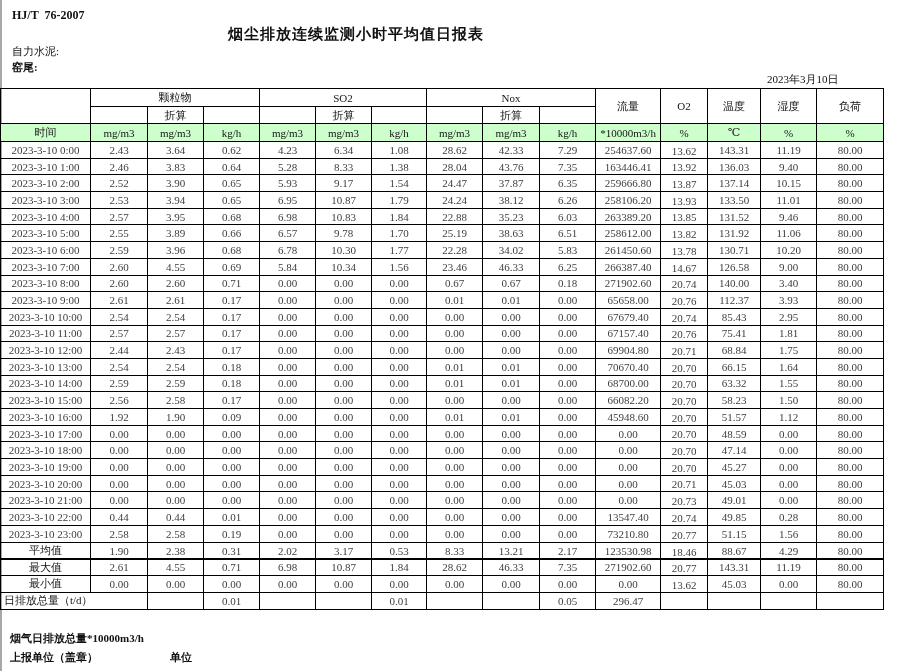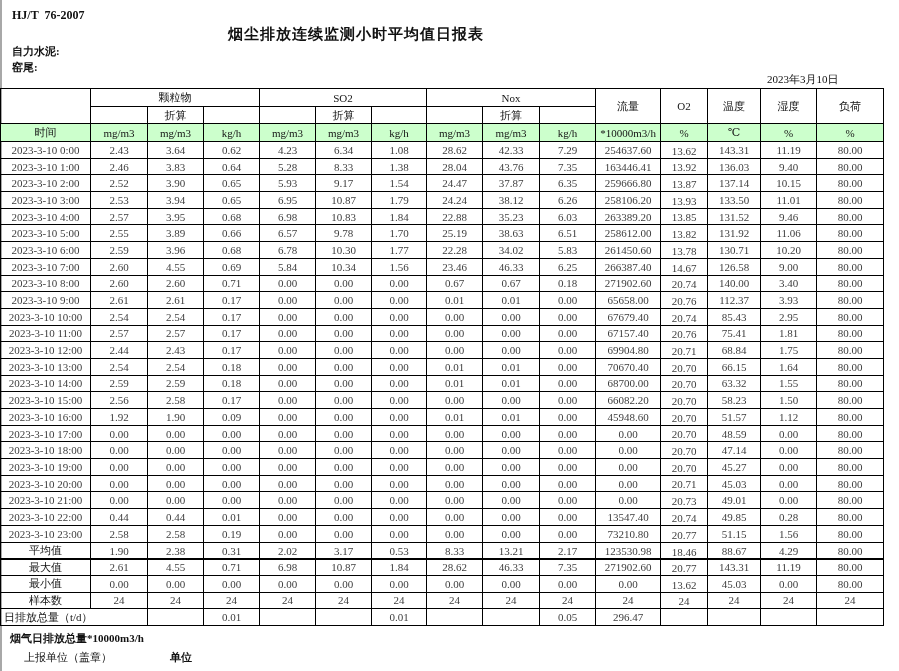--- a/index.html
+++ b/index.html
@@ -6,21 +6,21 @@
   body {
     width:899px; height:671px; background:#ffffff; overflow:hidden;
     font-family:"Liberation Serif","DejaVu Serif",serif; color:#222;
     position:relative;
   }
   .page { position:relative; width:899px; height:671px; }
   .left-edge { position:absolute; left:0; top:0; width:2px; height:671px; background:#a8a8a8; }
 
   .std-no { position:absolute; left:12px; top:8px; font-size:12px; font-weight:bold; color:#111; white-space:pre; }
   .report-title { position:absolute; left:228px; top:25px; font-size:15px; font-weight:bold; color:#111; letter-spacing:1px; }
-  .company { position:absolute; left:12px; top:44px; font-size:11px; font-weight:bold; color:#111; }
+  .company { position:absolute; left:12px; top:44px; font-size:11px; font-weight:normal; color:#111; }
   .site { position:absolute; left:12px; top:60px; font-size:11px; font-weight:bold; color:#111; }
   .date { position:absolute; left:767px; top:72px; font-size:11px; color:#111; }
 
   table.report { position:absolute; left:0; border-collapse:collapse; table-layout:fixed; width:883px; }
   #main-table { top:88px; }
   #summary-table { top:542px; }
   .report th, .report td {
     border:1px solid #000; padding:0; margin:0;
     font-size:11px; font-weight:normal; text-align:center;
     white-space:nowrap; overflow:hidden; color:#3d3d3d;
@@ -32,21 +32,21 @@
   .green { background:#ccffcc; }
   #main-table tbody td { height:14.7px; }
   #main-table tbody tr.spacer-row td { height:15px; }
   #summary-table td { height:14.5px; }
   #summary-table tr.total-row td { height:15px; }
   td.o2off { vertical-align:bottom; padding-bottom:1px; }
   td.tot-label { text-align:left; padding-left:3px; color:#141414; }
   td.sum-label { color:#141414; }
 
   .foot-1 { position:absolute; left:10px; top:631px; font-size:11px; font-weight:bold; color:#111; }
-  .foot-2 { position:absolute; left:24px; top:650px; font-size:11px; font-weight:normal; color:#111; }
+  .foot-2 { position:absolute; left:10px; top:650px; font-size:11px; font-weight:bold; color:#111; }
   .foot-3 { position:absolute; left:170px; top:650px; font-size:11px; font-weight:bold; color:#111; }
 </style>
 </head>
 <body>
 
 <div class="page">
   <div class="left-edge"></div>
 
   <div class="std-no">HJ/T  76-2007</div>
   <div class="report-title">烟尘排放连续监测小时平均值日报表</div>
@@ -607,37 +607,20 @@
           <td>0.00</td>
           <td>0.00</td>
           <td>0.00</td>
           <td>0.00</td>
           <td>0.00</td>
           <td class="o2off">13.62</td>
           <td>45.03</td>
           <td>0.00</td>
           <td>80.00</td>
         </tr>
-        <tr>
-          <td class="sum-label">样本数</td>
-          <td>24</td>
-          <td>24</td>
-          <td>24</td>
-          <td>24</td>
-          <td>24</td>
-          <td>24</td>
-          <td>24</td>
-          <td>24</td>
-          <td>24</td>
-          <td>24</td>
-          <td class="o2off">24</td>
-          <td>24</td>
-          <td>24</td>
-          <td>24</td>
-        </tr>
         <tr class="total-row">
           <td class="tot-label" colspan="2">日排放总量（t/d）</td>
           <td></td>
           <td>0.01</td>
           <td></td>
           <td></td>
           <td>0.01</td>
           <td></td>
           <td></td>
           <td>0.05</td>

